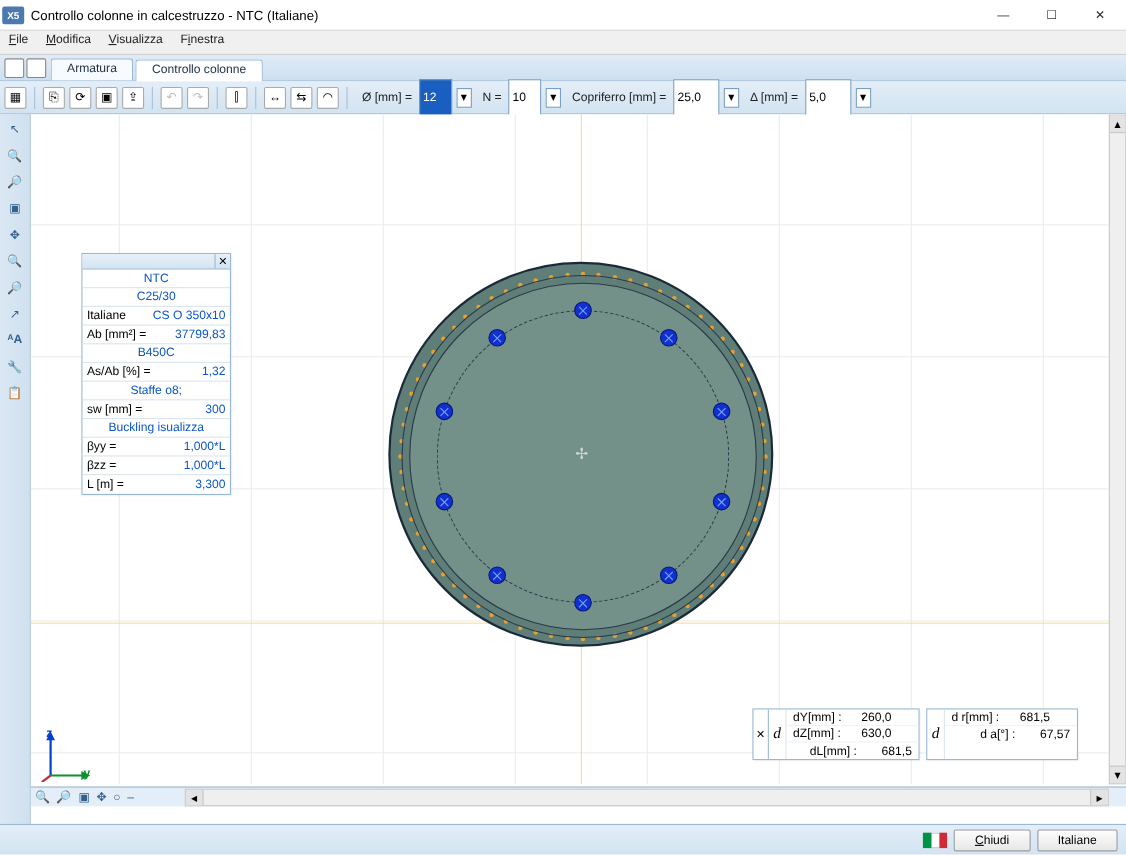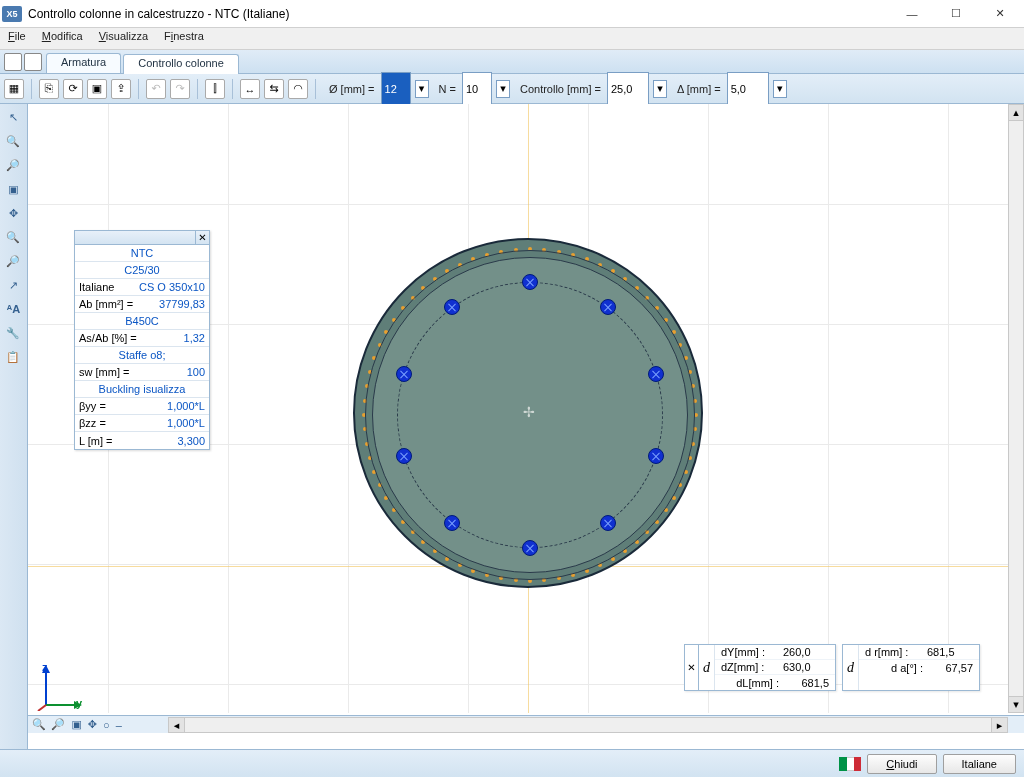--- a/index.html
+++ b/index.html
@@ -125,21 +125,21 @@
   <div class="tbtn">↔</div>
   <div class="tbtn">⇆</div>
   <div class="tbtn">◠</div>
   <div class="sep"></div>
   <span class="label">Ø [mm] =</span>
   <input type="text" class="w30 sel" value="12" style="">
     <span class="chev">▾</span>
   <span class="label">N =</span>
   <input type="text" class="w30" value="10" style="">
     <span class="chev">▾</span>
-  <span class="label">Controllo [mm] =</span>
+  <span class="label">Copriferro [mm] =</span>
   <input type="text" class="w42" value="25,0" style="">
     <span class="chev">▾</span>
   <span class="label">Δ [mm] =</span>
   <input type="text" class="w42" value="5,0" style="">
     <span class="chev">▾</span>
 </div>
 
 <div class="workarea">
   <div class="lefttool">
     <div class="lt">↖</div>
@@ -270,21 +270,21 @@
           <span class="v">37799,83</span>
         </div>
       <div class="row center">B450C</div>
       <div class="row">
           <span class="k">As/Ab [%] =</span>
           <span class="v">1,32</span>
         </div>
       <div class="row center">Staffe o8;</div>
       <div class="row">
           <span class="k">sw [mm] =</span>
-          <span class="v">100</span>
+          <span class="v">300</span>
         </div>
       <div class="row center">Buckling isualizza</div>
       <div class="row">
           <span class="k">βyy =</span>
           <span class="v">1,000*L</span>
         </div>
       <div class="row">
           <span class="k">βzz =</span>
           <span class="v">1,000*L</span>
         </div>

